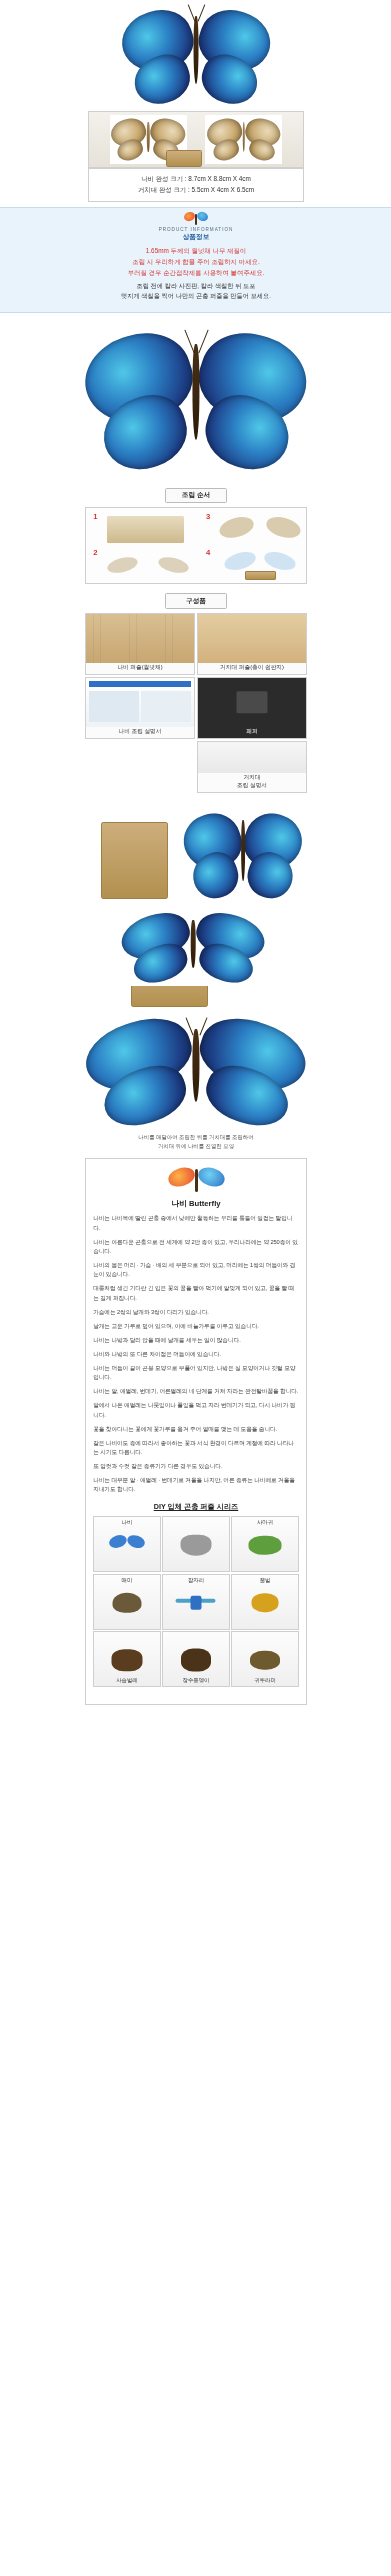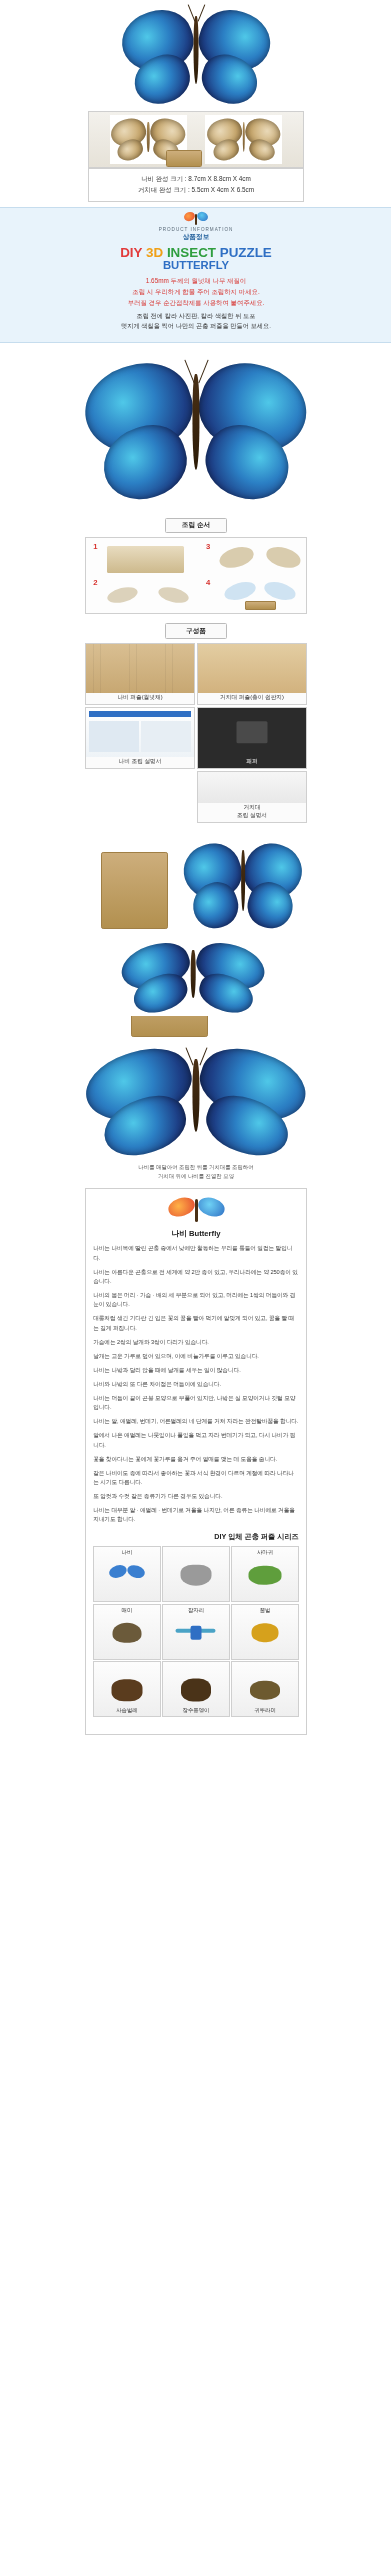--- a/index.html
+++ b/index.html
@@ -198,24 +198,25 @@
   .descbox p {
     margin: 0 0 4.6px 0;
     font-size: 5.7px;
     line-height: 1.65;
     color: #3a3a3a;
     letter-spacing: -0.1px;
   }
 
   
   .seriestitle {
-    text-align: right;
+    text-align: center;
     font-size: 7.2px;
     font-weight: bold;
     margin: 7.2px 0 4.1px 0;
+    text-decoration: underline;
   }
   .seriesgrid {
     display: grid;
     grid-template-columns: repeat(3, 1fr);
     gap: 1.5px;
     width: 222px;
     margin: 0 auto 10.3px auto;
   }
   .seriescell {
     border: 0.5px solid #cfcfcf;
@@ -296,29 +297,20 @@
     <div style="display:flex;justify-content:center;align-items:center;gap:3.1px;">
       <div style="width:24px;height:15.5px;position:relative;">
         <div style="position:absolute;left:0;top:1px;width:11.3px;height:9.3px;border-radius:50%;background:radial-gradient(circle at 40% 40%,#ff9f43,#e2452f);transform:rotate(-18deg);"></div>
         <div style="position:absolute;right:0;top:1px;width:11.3px;height:9.3px;border-radius:50%;background:radial-gradient(circle at 40% 40%,#5ac8f0,#2f6fc4);transform:rotate(18deg);"></div>
         <div style="position:absolute;left:10.8px;top:2.1px;width:2.1px;height:11.3px;background:#4a3015;border-radius:1px;"></div>
       </div>
     </div>
     <div class="eng">PRODUCT INFORMATION</div>
     <div class="kor">상품정보</div>
 
-    <div class="bigtitle">
-      <div class="l1">
-        <span>DIY</span>
-        <span>3D</span>
-        <span>INSECT</span>
-        <span>PUZZLE</span>
-      </div>
-      <div class="l2">BUTTERFLY</div>
-    </div>
 
     <div class="redline">
       <div>1.65mm 두께의 월넛채 나무 재질이</div>
       <div>조립 시 우리하게 합물 주어 조립하지 마세요.</div>
       <div>부러질 경우 순간접착제를 사용하여 붙여주세요.</div>
     </div>
     <div class="blackline">
       <div>조립 전에 칼라 사진판, 칼라 색칠한 뒤 도포</div>
       <div>멋지게 색칠을 찍어 나만의 곤충 퍼즐을 만들어 보세요.</div>
     </div>

